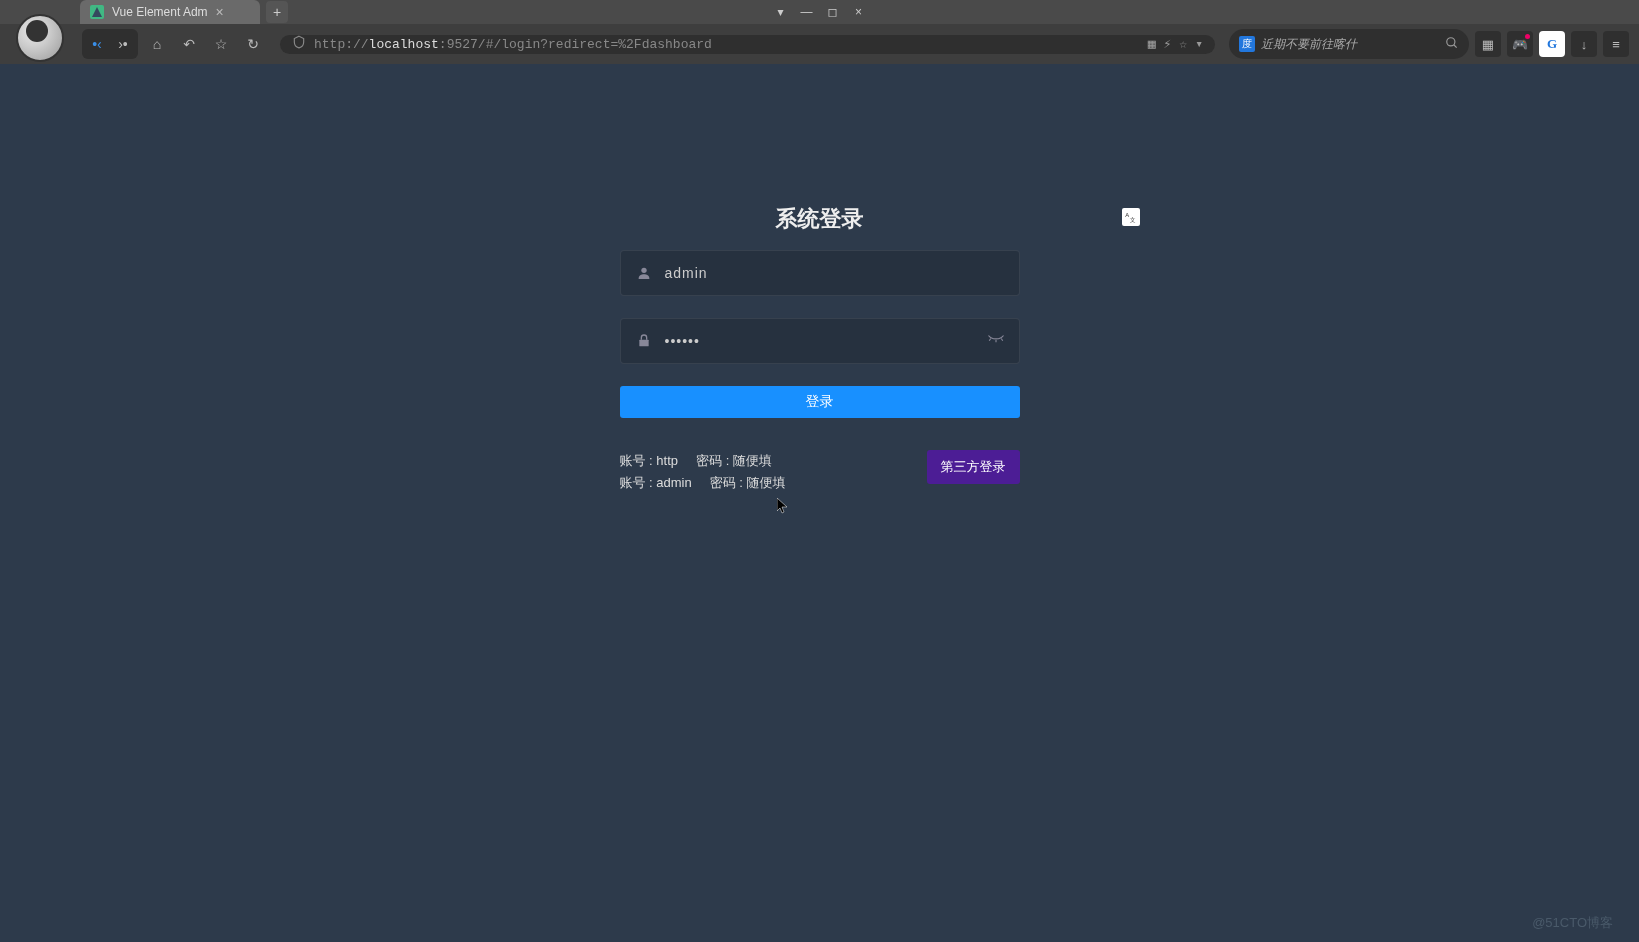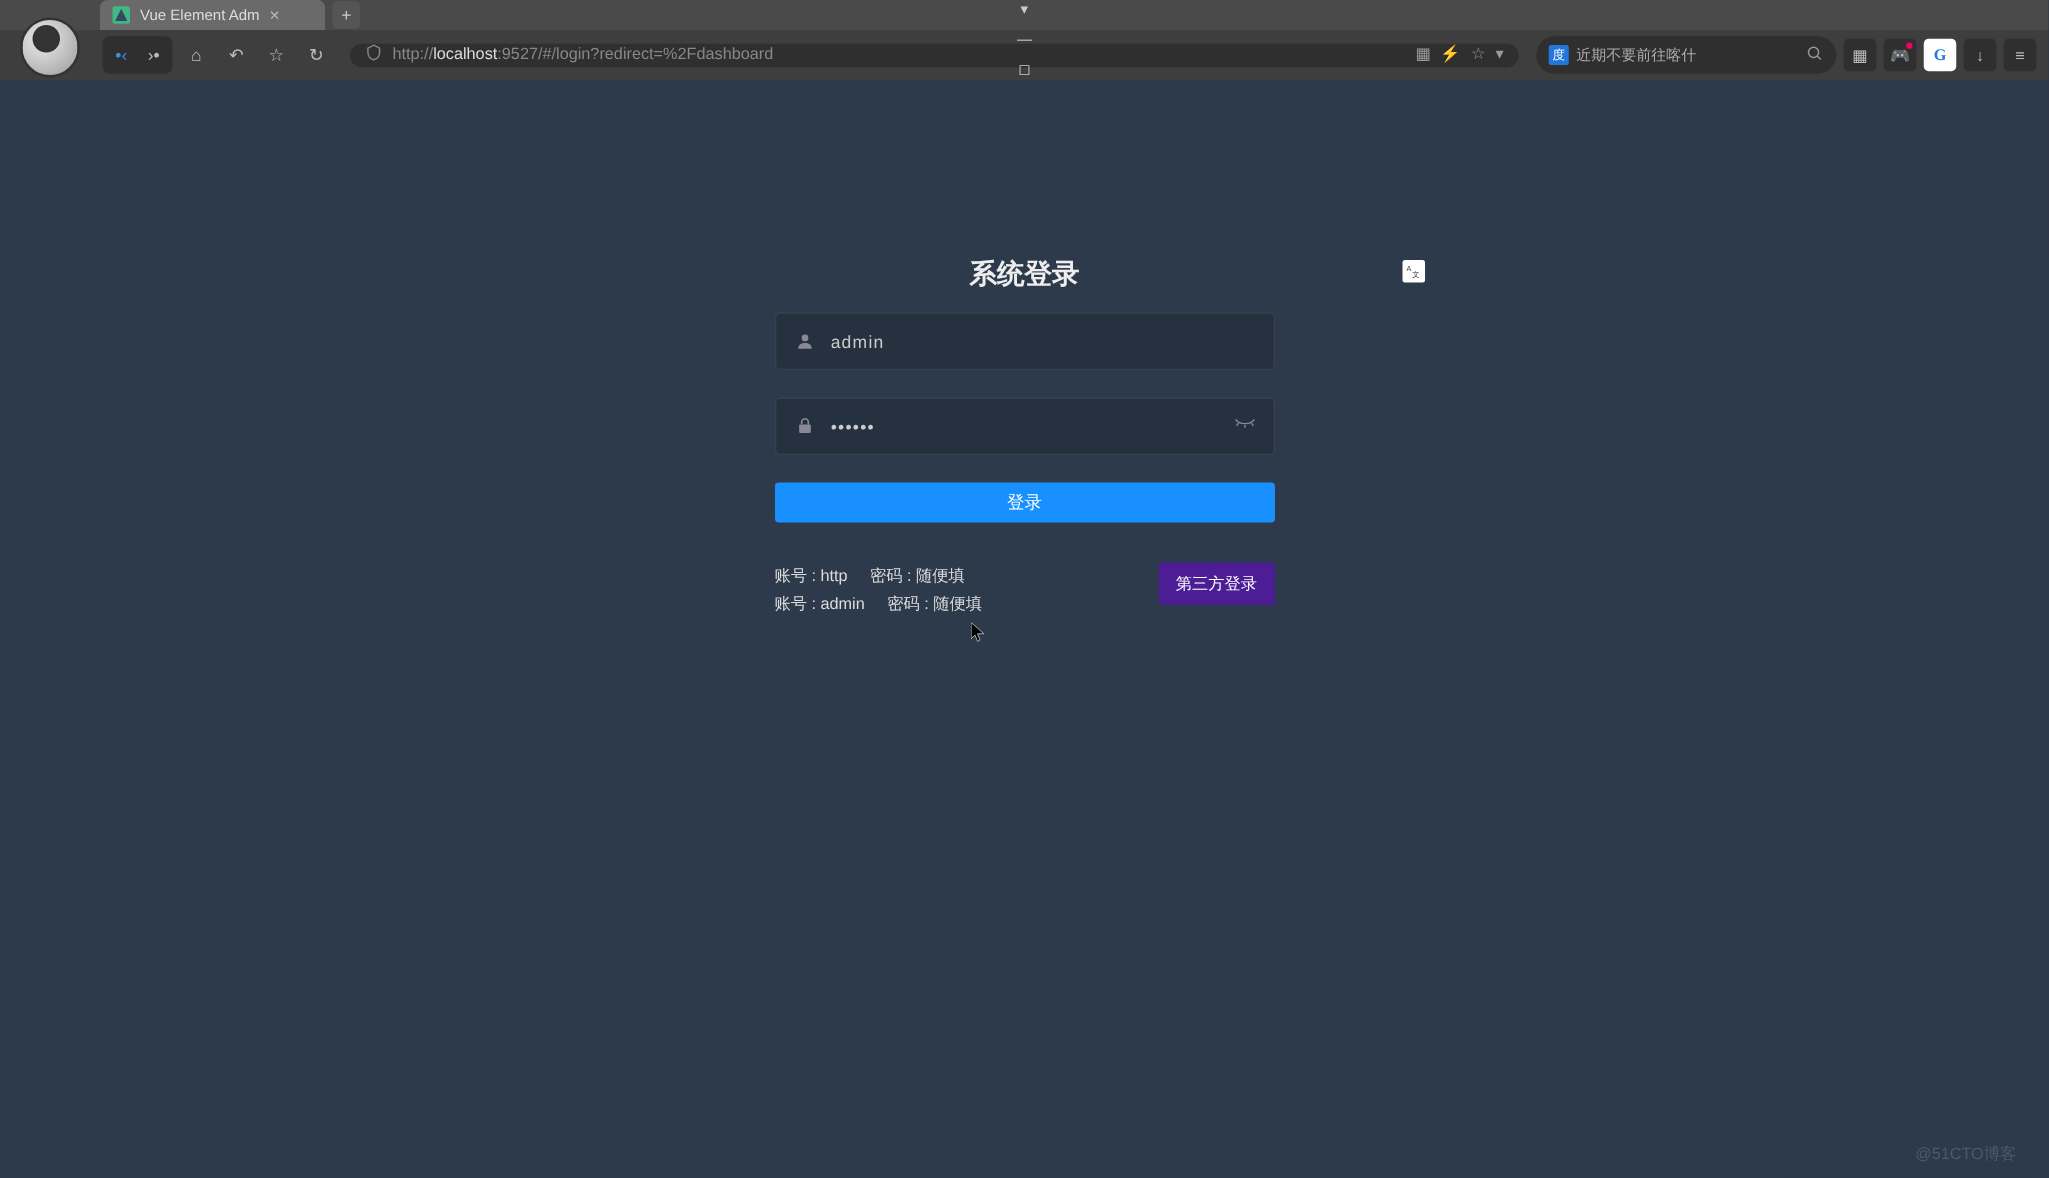--- a/index.html
+++ b/index.html
@@ -1,43 +1,43 @@
 <!DOCTYPE html>
 <html><head>
 <meta charset="utf-8">
 <style>
 * { box-sizing: border-box; margin: 0; padding: 0; }
 body { font-family: -apple-system, BlinkMacSystemFont, "Segoe UI", "Microsoft YaHei", sans-serif; background: #2d3a4b; width: 1639px; height: 942px; overflow: hidden; position: relative; }
 
 
-.titlebar { height: 24px; background: #4a4a4a; display: flex; align-items: center; justify-content: flex-start; padding: 0 6px; gap: 10px; position: relative; flex-direction: column; }
+.titlebar { height: 24px; background: #4a4a4a; display: flex; align-items: center; justify-content: center; padding: 0 6px; gap: 10px; position: relative; }
 .titlebar .tab-area { position: absolute; left: 80px; top: 0; display: flex; align-items: center; height: 24px; }
 .tab { background: #6a6a6a; height: 24px; display: flex; align-items: center; padding: 0 10px; color: #ddd; font-size: 12px; border-radius: 6px 6px 0 0; gap: 8px; min-width: 180px; }
 .tab-favicon { width: 14px; height: 14px; background: #41b883; border-radius: 2px; position: relative; }
 .tab-favicon::after { content:""; position:absolute; inset:2px; background:#35495e; clip-path: polygon(50% 0, 100% 100%, 0 100%); }
 .tab-close { color: #bbb; font-size: 14px; cursor: pointer; }
 .newtab { width: 22px; height: 22px; background: #555; border-radius: 4px; color: #ccc; display: flex; align-items: center; justify-content: center; font-size: 14px; margin-left: 6px; cursor:pointer; }
 .win-ctrl { color: #ccc; font-size: 12px; cursor: pointer; width: 16px; text-align:center; }
 
 
 .avatar { width: 48px; height: 48px; border-radius: 50%; background: radial-gradient(circle at 35% 35%, #eaeaea 0%, #ccc 40%, #999 100%); position: absolute; left: 16px; top: 14px; z-index: 20; border: 2px solid #333; overflow:hidden; }
 .avatar::after { content:""; position:absolute; width:22px; height:22px; background:#333; border-radius:50%; left:8px; top:4px; }
 
 
 .toolbar { height: 40px; background: #3e3e3e; display: flex; align-items: center; padding: 0 10px 0 82px; gap: 6px; margin-top:0; }
 .toolbar .nav-btn { width: 26px; height: 26px; display: flex; align-items: center; justify-content: center; color: #bbb; border-radius: 4px; cursor: pointer; font-size: 14px; }
 .nav-group { background: #2f2f2f; border-radius: 6px; display:flex; padding:2px; }
-.addressbar { flex: 1; height: 19px; background: #2f2f2f; border-radius: 15px; display: flex; align-items: flex-start; padding: 0 12px; margin: 0 8px; color: #888; font-size: 13px; gap:8px; }
+.addressbar { flex: 1; height: 19px; background: #2f2f2f; border-radius: 15px; display: flex; align-items: center; padding: 0 12px; margin: 0 8px; color: #888; font-size: 13px; gap:8px;font-family:Liberation Mono, monospace; }
 .addressbar .shield { color: #888; }
 .addressbar .url { flex:1; }
 .addressbar .url .host { color: #ddd; }
 .addressbar .addr-icon { color:#999; cursor:pointer; font-size:13px; }
 .searchbox { width: 240px; height: 30px; background: #2f2f2f; border-radius: 15px; display: flex; align-items: center; padding: 0 10px; color: #aaa; font-size: 12px; gap:6px; }
 .searchbox .sicon { width:16px; height:16px; background:#2277dd; border-radius:2px; display:flex; align-items:center; justify-content:center; color:#fff; font-size:10px; }
-.searchbox .stext { flex:1; }
+.searchbox .stext { flex:1;font-style:italic; }
 .right-icons { display:flex; gap:6px; align-items:center; }
 .right-icons .ri { width:26px; height:26px; background:#2f2f2f; border-radius:4px; display:flex; align-items:center; justify-content:center; color:#bbb; cursor:pointer; font-size:13px; position:relative; }
 .right-icons .ri.game { color:#e06; }
 .right-icons .ri.g-badge { background:#fff; color:#2277dd; font-weight:bold; font-family: Georgia, serif; }
 .right-icons .ri .dot { position:absolute; top:3px; right:3px; width:5px; height:5px; background:#e06; border-radius:50%; }
 
 
 .page { position: absolute; top: 64px; left:0; right:0; bottom:0; background:#2d3a4b; display:flex; justify-content:center; padding-top:140px; }
 .login-box { width: 400px; position:relative; }
 .login-title { color:#eee; font-size:22px; font-weight:700; text-align:center; margin-bottom:16px; }

